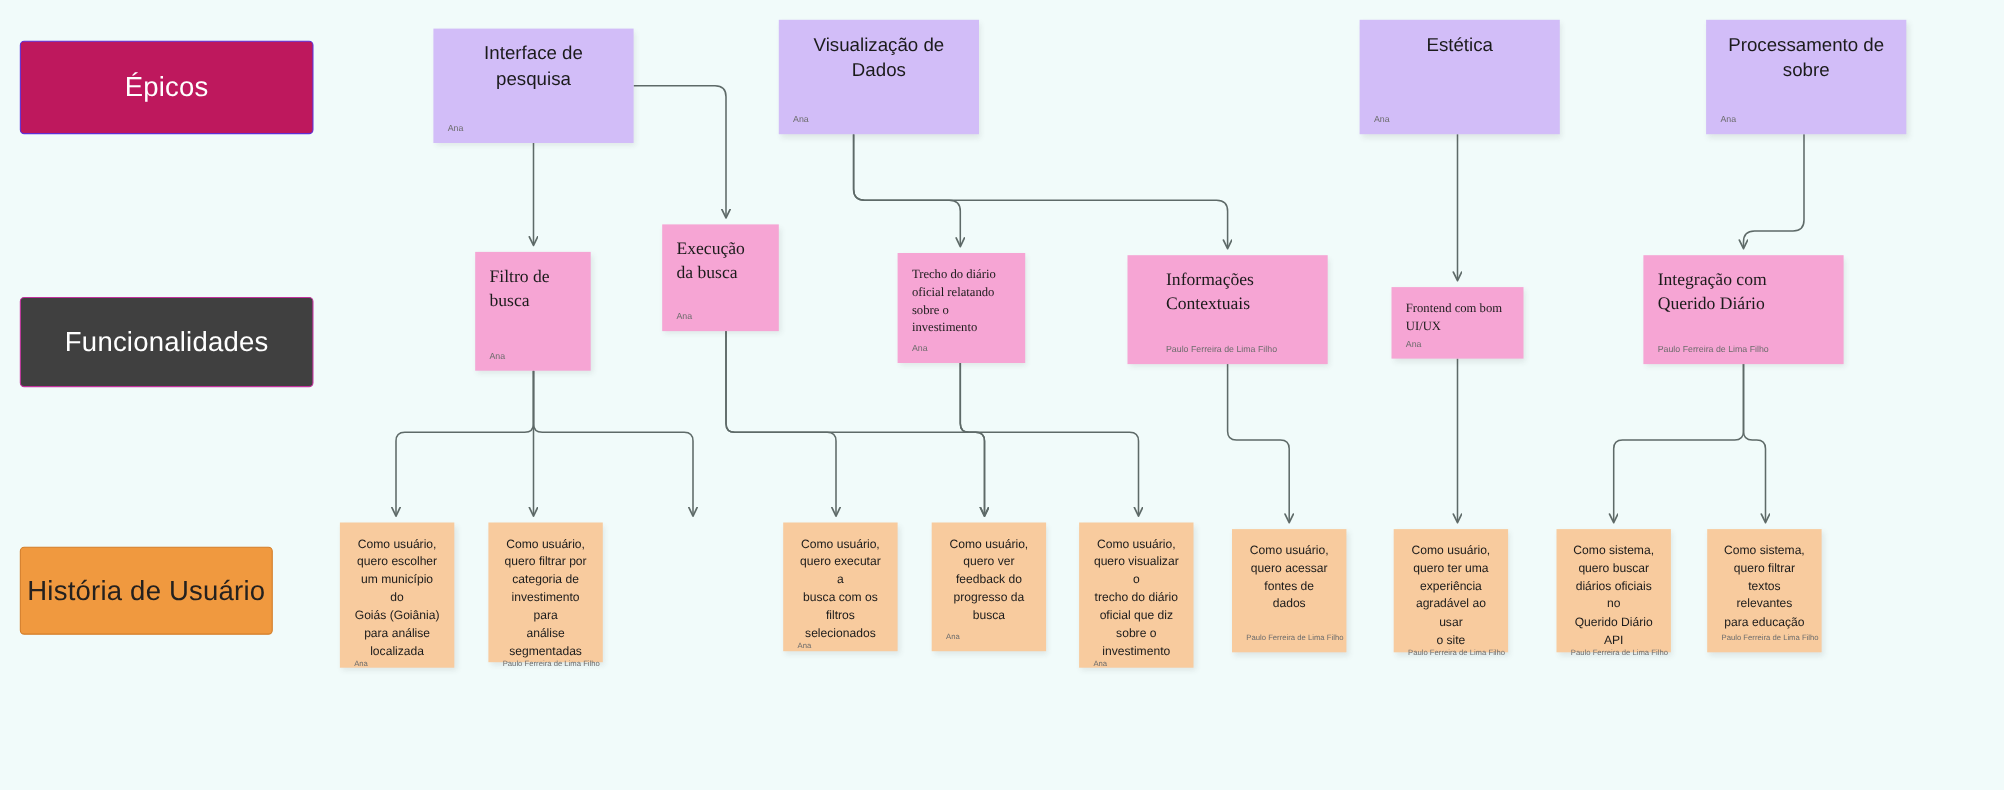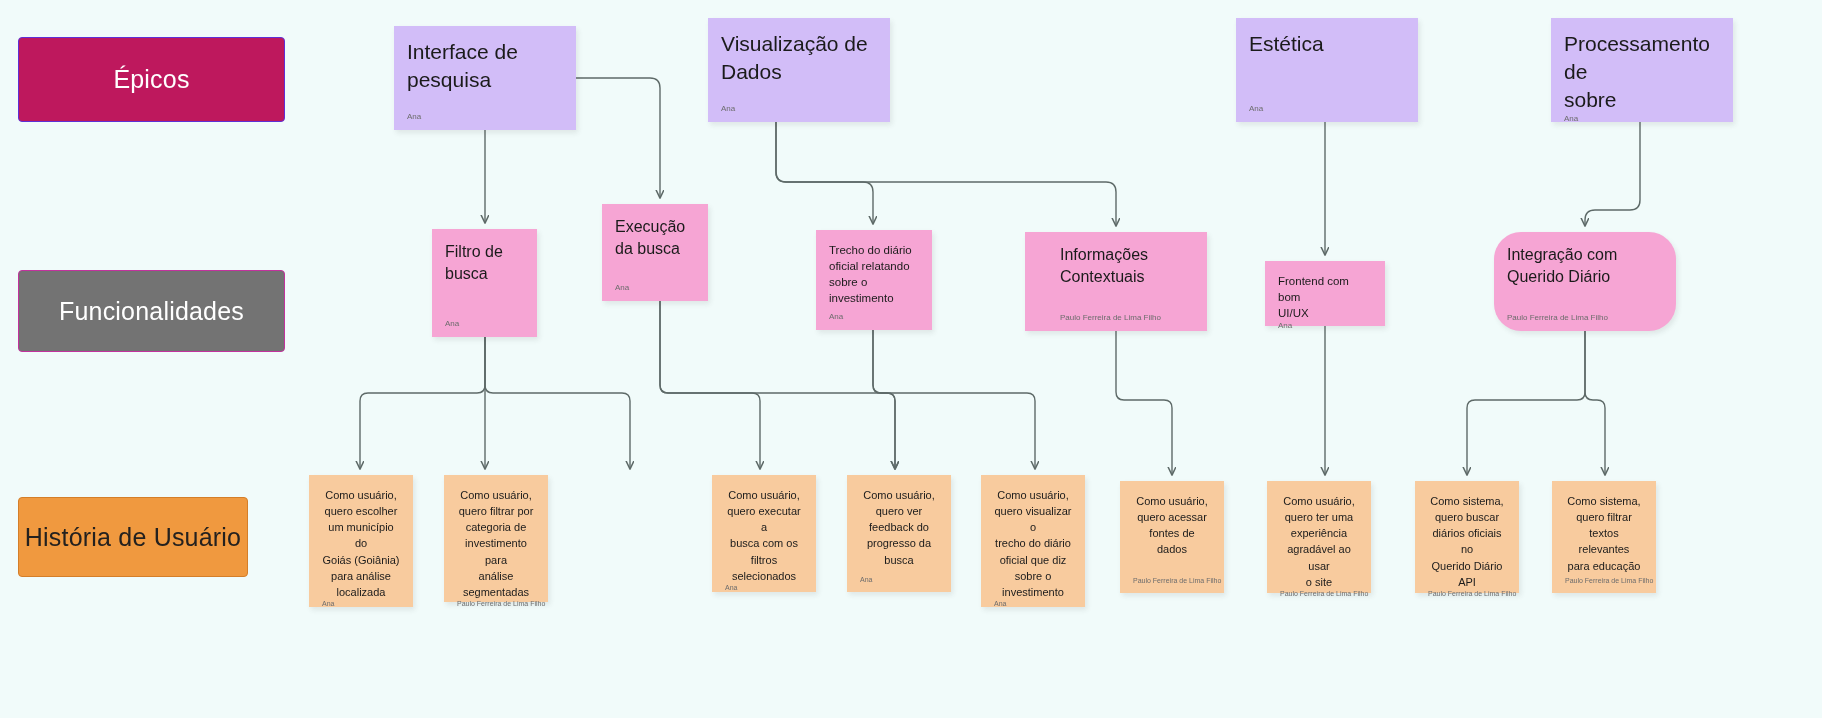--- a/index.html
+++ b/index.html
@@ -42,21 +42,21 @@
   .rowlabel.epics {
     left: 18px; top: 37px;
     width: 267px; height: 85px;
     background: #be185d;
     border: 1.6px solid #5f2fd6;
     color: #ffffff;
   }
   .rowlabel.features {
     left: 18px; top: 270px;
     width: 267px; height: 82px;
-    background: #737373;
+    background: #404040;
     border: 1.6px solid #c2329d;
     color: #ffffff;
   }
   .rowlabel.stories {
     left: 18px; top: 497px;
     width: 230px; height: 80px;
     background: #f0993f;
     border: 1.6px solid #d47e29;
     color: #24211f;
   }
@@ -83,26 +83,26 @@
     line-height: 1.2;
     padding-bottom: 2px;
     white-space: nowrap;
   }
 
   .card.epic {
     background: #d2bdf8;
     width: 182px;
     height: 104px;
   }
-  .card.epic .title { font-size: 21px; line-height: 1.33; }
+  .card.epic .title { font-size: 17px; line-height: 1.33; text-align: center; }
 
   .card.feature {
     background: #f6a5d4;
   }
-  .card.feature .title { font-size: 16px; line-height: 1.35; }
+  .card.feature .title { font-size: 16px; line-height: 1.35; font-family: Liberation Serif, serif; }
   .card.feature.small .title { font-size: 11.5px; line-height: 1.4; }
 
   .card.story {
     background: #f8cb9e;
     width: 104px;
   }
   .card.story .title { font-size: 11px; line-height: 1.47; text-align: center; }
   .card.story .author { font-size: 7px; }
 </style>
 </head>
@@ -199,21 +199,21 @@
   <div class="card feature" style="left: 1025px; top: 232px; width: 182px; height: 99px; padding-left: 35px;">
     <div class="title">Informações
 Contextuais</div>
     <div class="author">Paulo Ferreira de Lima Filho</div>
   </div>
   <div class="card feature small" style="left: 1265px; top: 261px; width: 120px; height: 65px;">
     <div class="title">Frontend com bom
 UI/UX</div>
     <div class="author">Ana</div>
   </div>
-  <div class="card feature" style="left: 1494px; top: 232px; width: 182px; height: 99px; border-radius: 27px;">
+  <div class="card feature" style="left: 1494px; top: 232px; width: 182px; height: 99px;">
     <div class="title">Integração com
 Querido Diário</div>
     <div class="author">Paulo Ferreira de Lima Filho</div>
   </div>
 
   <div class="card story" style="left: 309px; top: 475px; height: 132px;">
     <div class="title"> Como usuário,
 quero escolher
 um município do
 Goiás (Goiânia)

